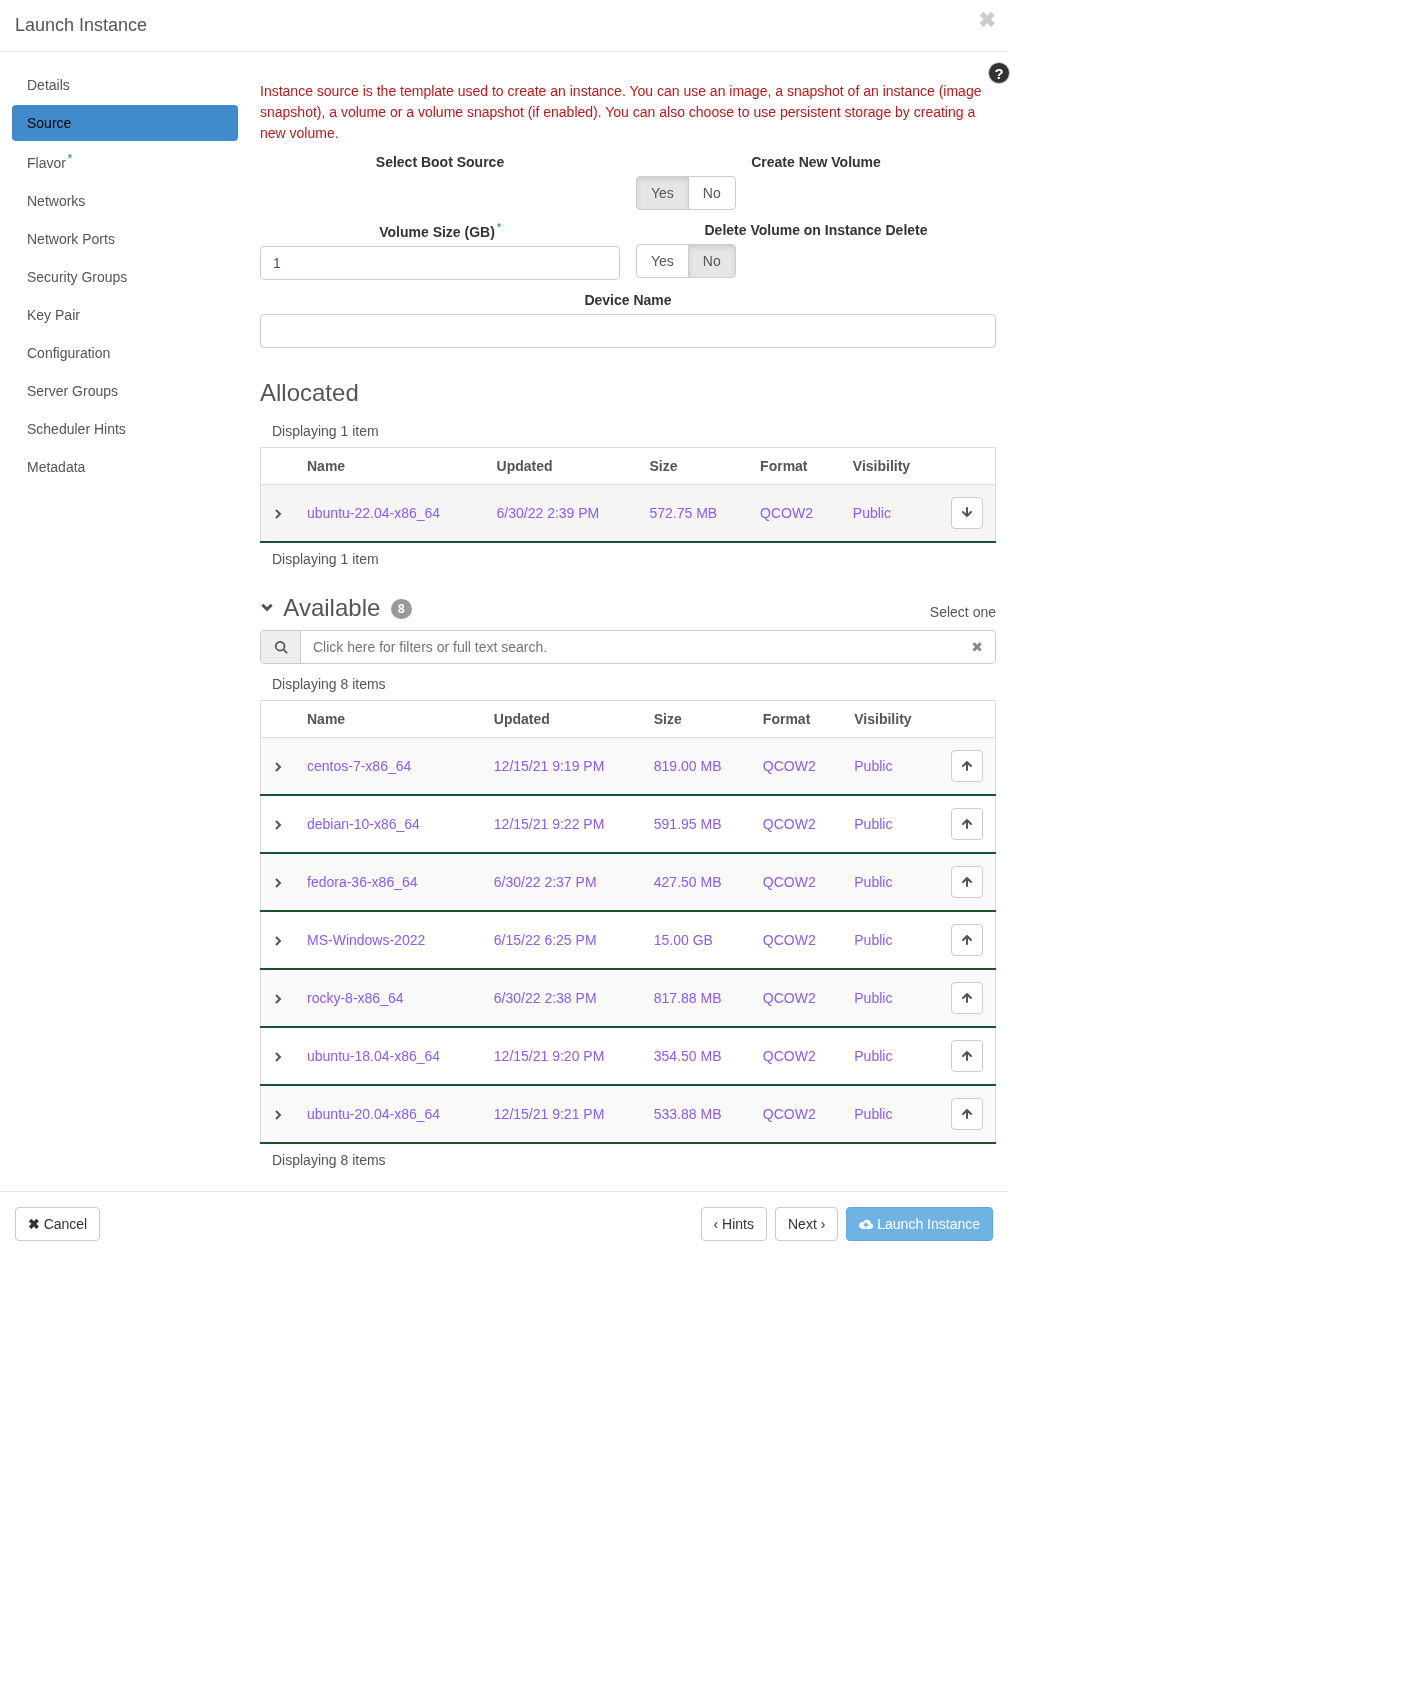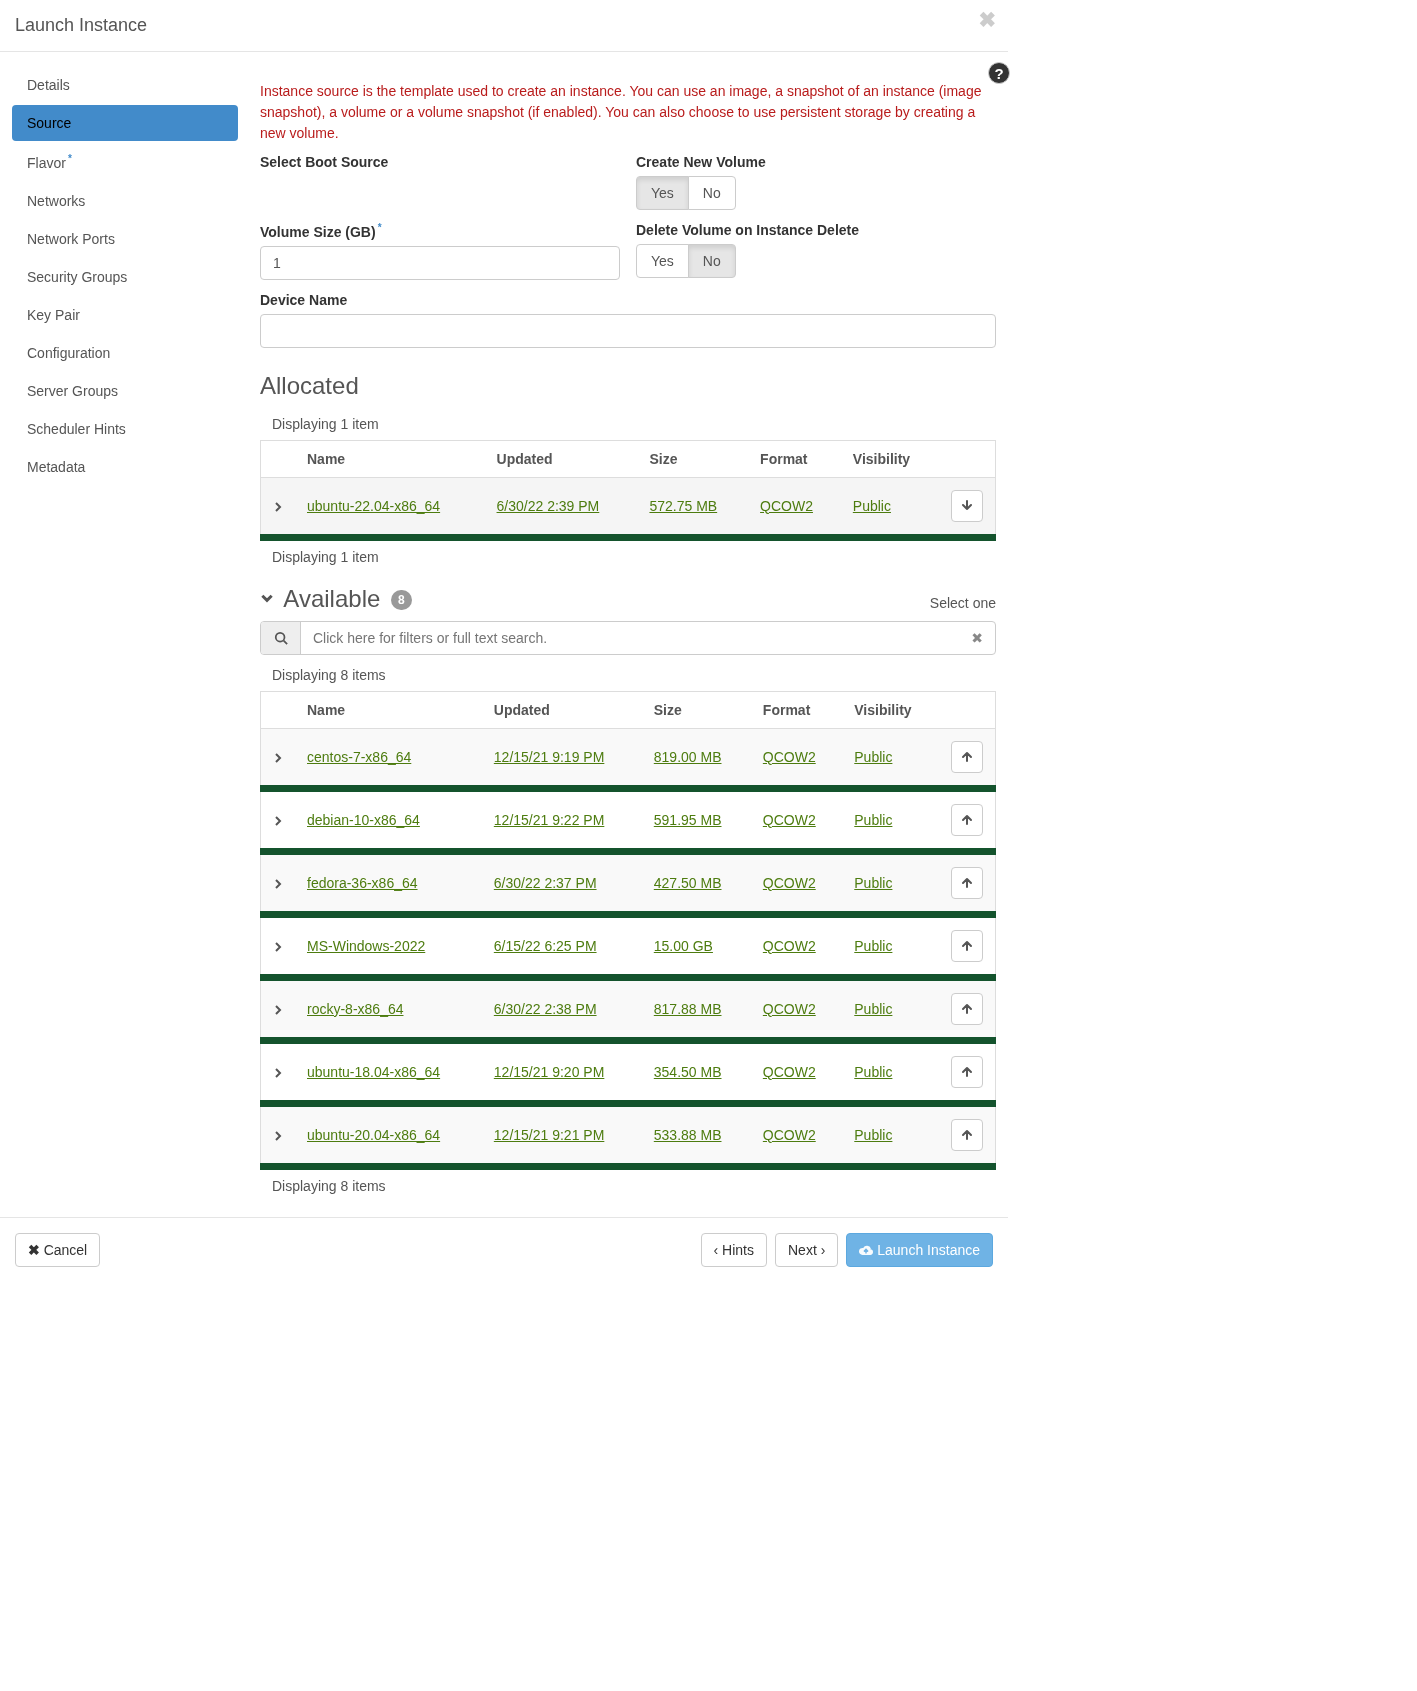--- a/index.html
+++ b/index.html
@@ -91,21 +91,21 @@
     padding: 0 12px 0 10px;
   }
   .desc {
     color: #b91c1c;
     line-height: 1.5;
     margin-bottom: 10px;
   }
   .row { display: flex; flex-wrap: wrap; margin: 0 -8px; }
   .col-half { width: 50%; padding: 0 8px; margin-bottom: 12px; }
   .col-full { width: 100%; padding: 0 8px; margin-bottom: 12px; }
-  .form-label { font-weight: bold; color: #333; margin-bottom: 6px; display: block; }
+  .form-label { font-weight: bold; color: #333; margin-bottom: 6px; display: block; text-align: center; }
   .form-control {
     width: 100%;
     padding: 8px 12px;
     border: 1px solid #ccc;
     border-radius: 4px;
     font-size: 14px;
     color: #555;
     background: #fff;
   }
   .select-wrap {
@@ -141,21 +141,21 @@
   .btn-group .btn:first-child { border-radius: 4px 0 0 4px; }
   .btn-group .btn:last-child { border-radius: 0 4px 4px 0; margin-left: -1px; }
   .btn-group .btn.active {
     background: #e6e6e6;
     box-shadow: inset 0 3px 5px rgba(0,0,0,0.1);
   }
   h3.section {
     font-size: 24px;
     font-weight: 500;
     color: #555;
-    margin: 12px 0 8px 0;
+    margin: 19px 0 8px 0;
   }
   h3.section .chev {
     font-size: 16px;
     margin-right: 4px;
     vertical-align: middle;
   }
   .badge {
     display: inline-block;
     min-width: 18px;
     padding: 3px 7px;
@@ -182,24 +182,23 @@
   table.data th {
     text-align: left;
     padding: 10px 12px;
     font-weight: bold;
     color: #555;
     border-bottom: 1px solid #ddd;
     background: #fff;
   }
   table.data td {
     padding: 12px;
-    border-bottom: 7px solid #14532d;
-    color: #4d7c0f;
+    border-bottom: 2px solid #14532d;
+    color: #8b5cf6;
     background: #f9f9f9;
-    text-decoration: underline;
   }
   table.data tbody tr:nth-child(even) td { background: #fff; }
   table.data th:first-child, table.data td:first-child { width: 30px; text-align: center; }
   table.data td:last-child, table.data th:last-child { width: 44px; text-align: right; }
   .row-toggle { cursor: pointer; font-weight: bold; color: #555; }
   .action-btn {
     display: inline-flex;
     align-items: center;
     justify-content: center;
     width: 32px; height: 32px;

